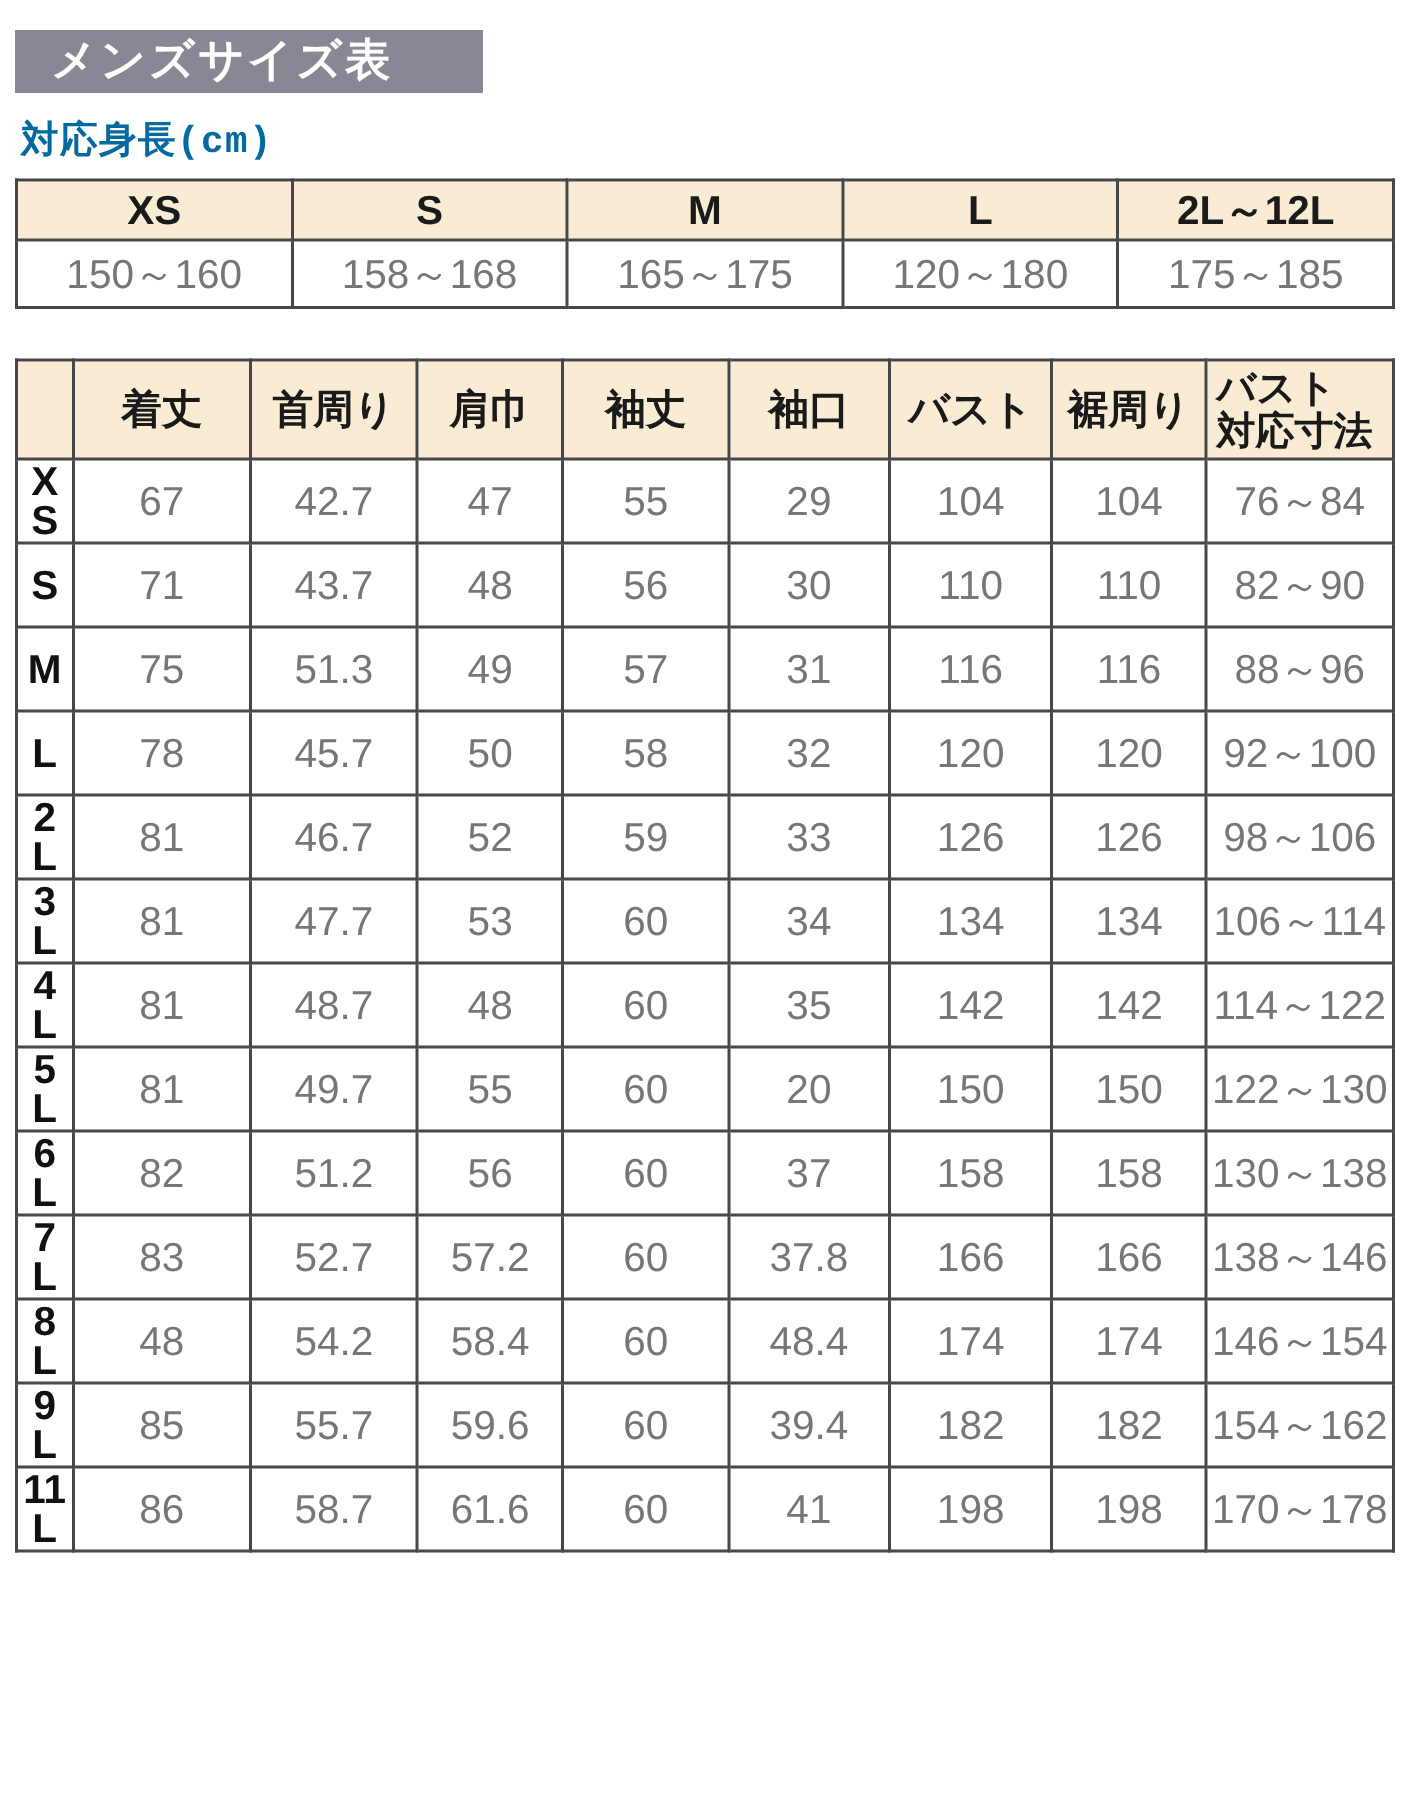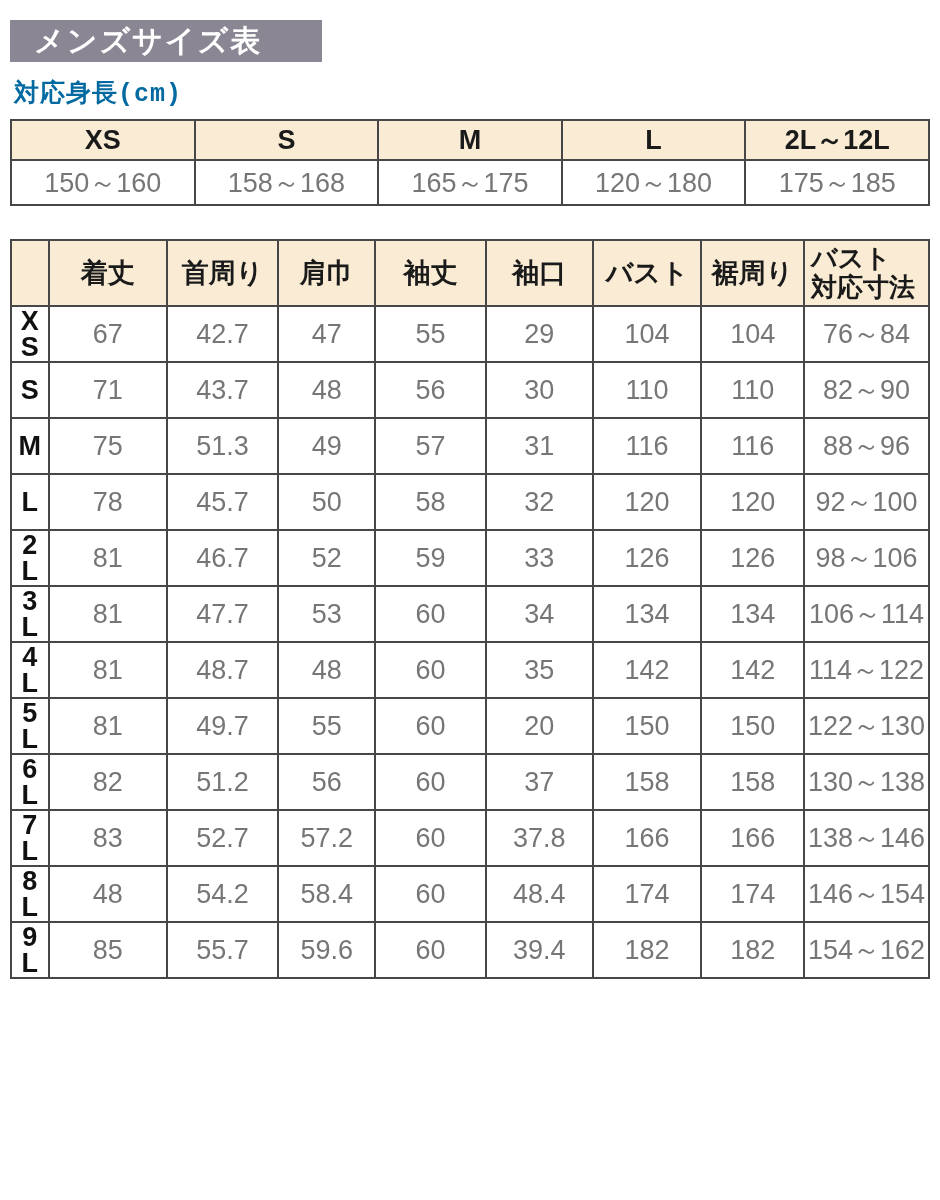--- a/index.html
+++ b/index.html
@@ -298,16 +298,28 @@
 L</th>
           <td>85</td>
           <td>55.7</td>
           <td>59.6</td>
           <td>60</td>
           <td>39.4</td>
           <td>182</td>
           <td>182</td>
           <td>154～162</td>
         </tr>
+        <tr>
+          <th class="rowlabel">11
+L</th>
+          <td>86</td>
+          <td>58.7</td>
+          <td>61.6</td>
+          <td>60</td>
+          <td>41</td>
+          <td>198</td>
+          <td>198</td>
+          <td>170～178</td>
+        </tr>
       </tbody>
   </table>
 
 </div>
 
 </body></html>

